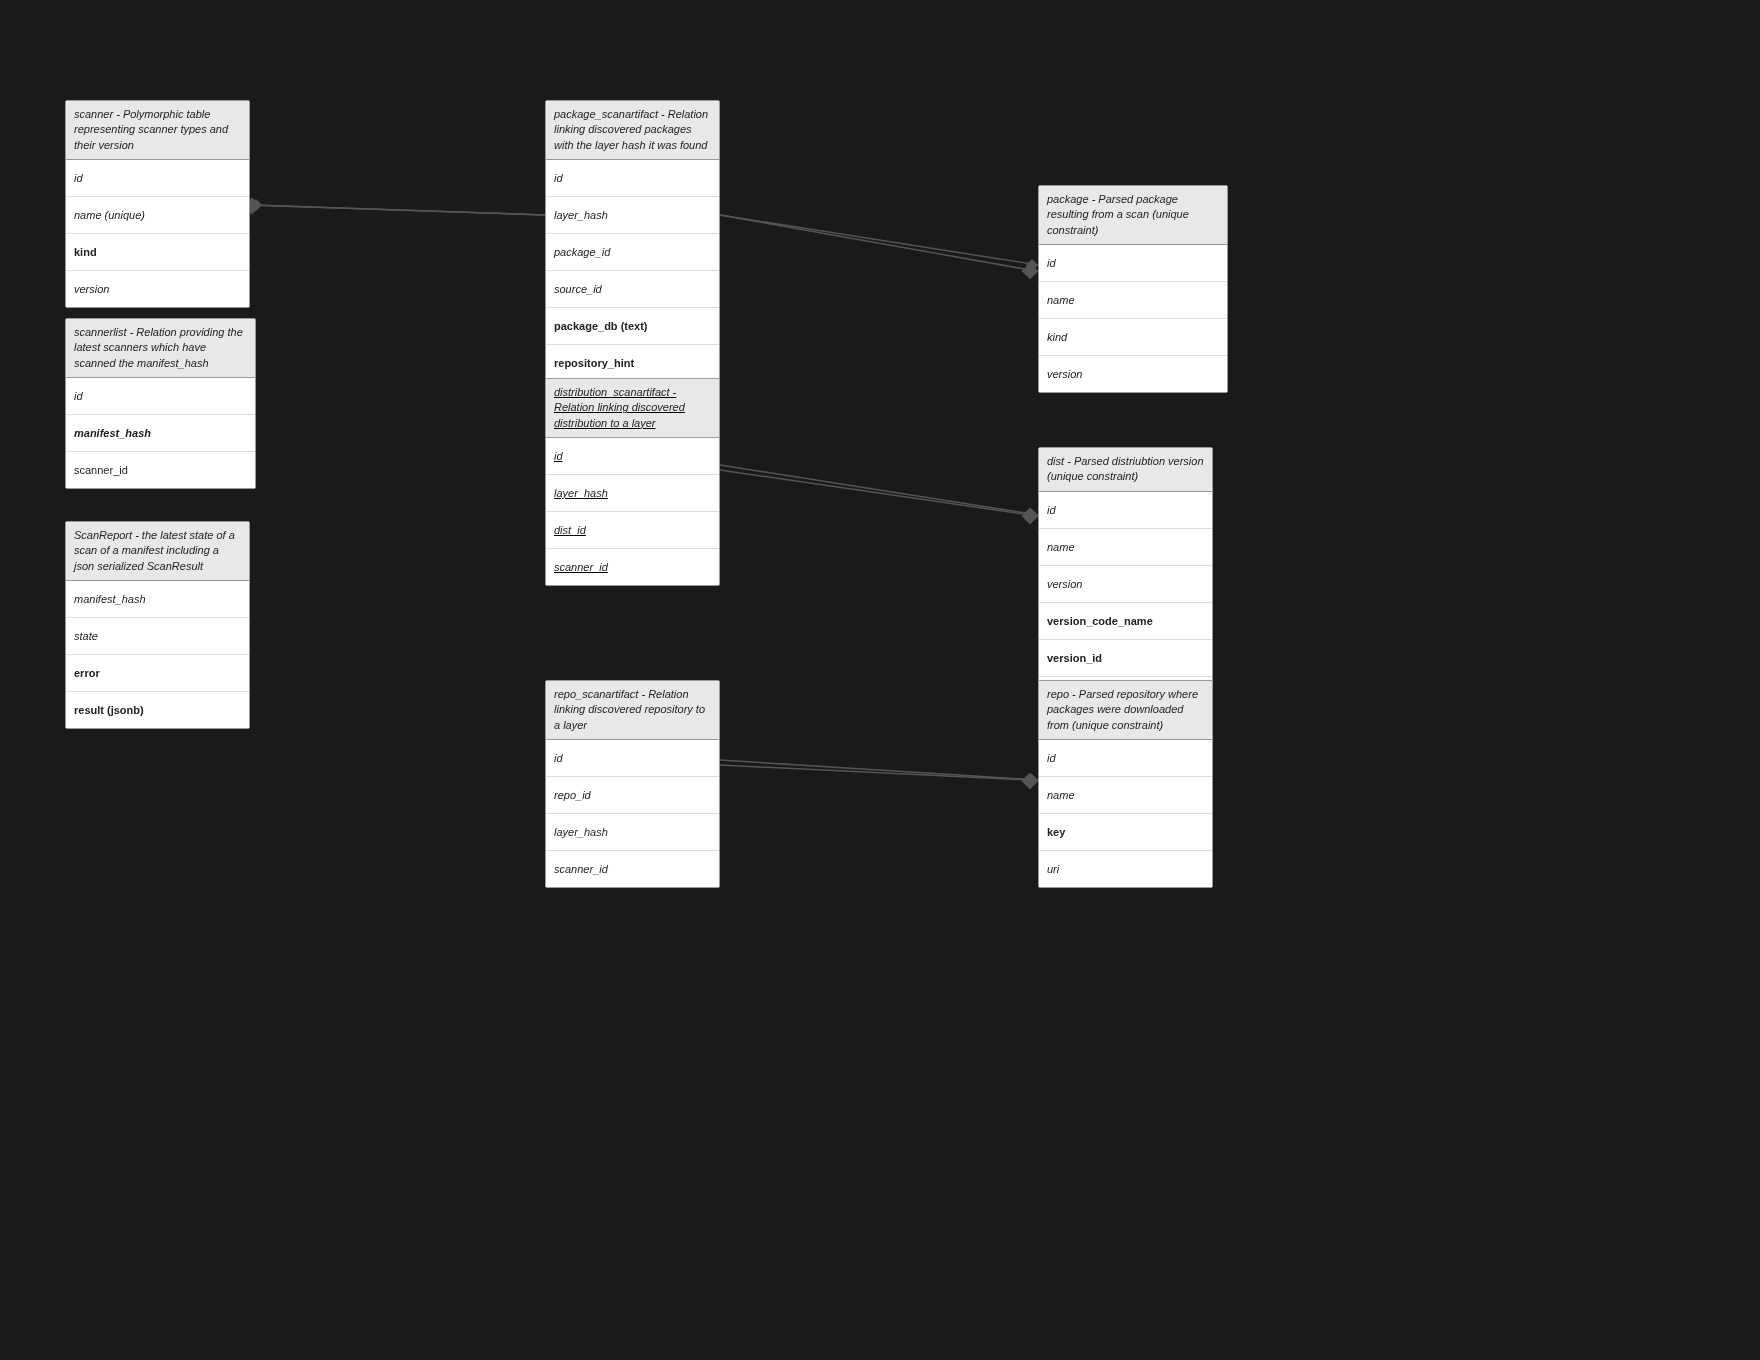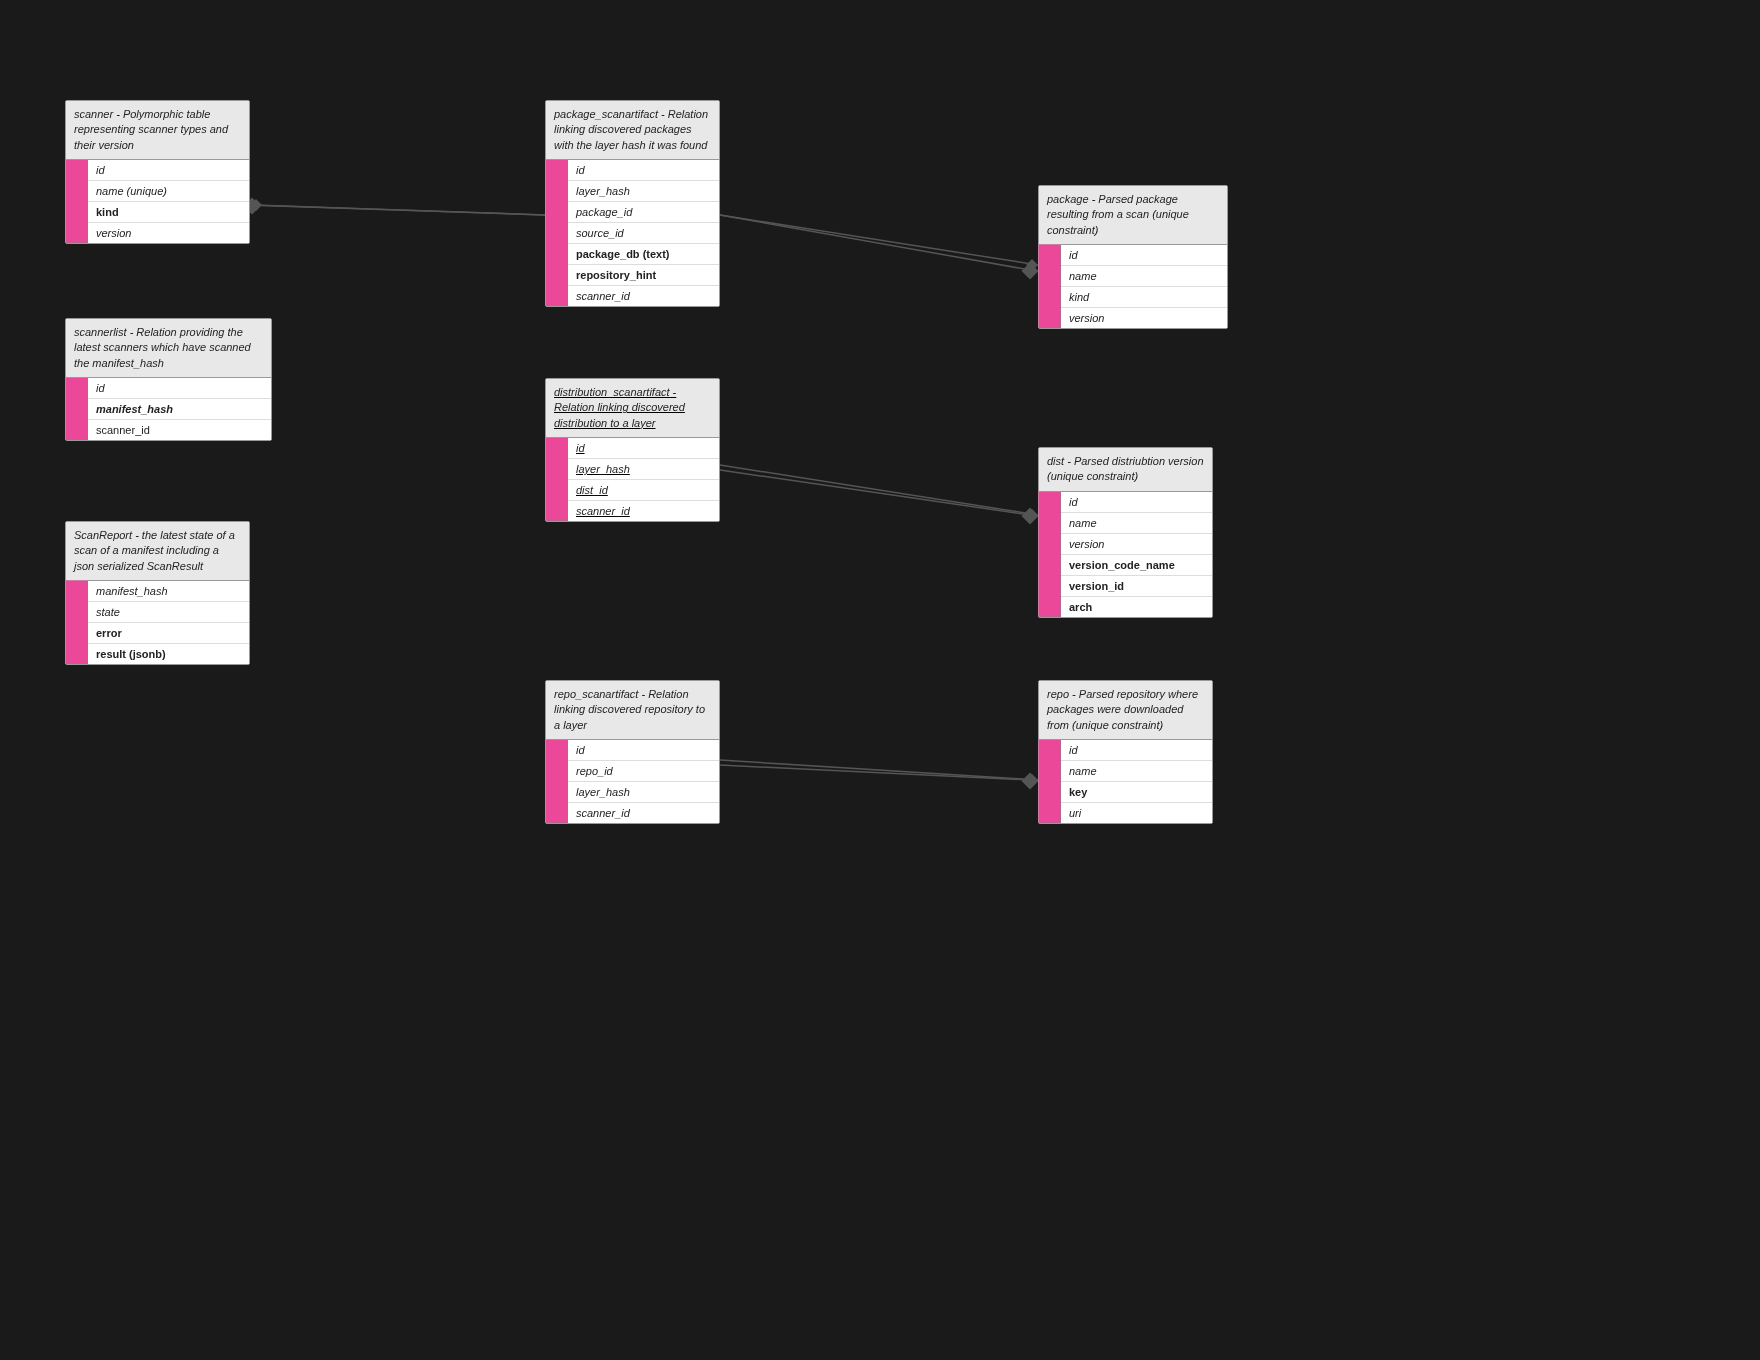--- a/index.html
+++ b/index.html
@@ -13,42 +13,41 @@
       position: relative;
     }
     .diagram-canvas {
       position: absolute;
       top: 0; left: 0;
       width: 1760px;
       height: 1360px;
     }
     .db-table {
       position: absolute;
-      background: #ec4899;
+      background: #14b8a6;
       border: 1px solid #999;
       border-radius: 2px;
       min-width: 160px;
     }
     .db-table-header {
       background: #e8e8e8;
       border-bottom: 1px solid #999;
       padding: 6px 8px;
       font-style: italic;
       font-size: 11px;
       line-height: 1.4;
       color: #222;
     }
     .db-table-row {
-      padding: 4px 8px;
+      padding: 12px 8px;
       border-bottom: 1px solid #ddd;
       font-size: 11px;
       color: #222;
       background: #fff;
       white-space: nowrap;
-      margin-left: 22px;
     }
     .db-table-row:last-child {
       border-bottom: none;
     }
     .db-table-row.italic-row {
       font-style: italic;
     }
     .db-table-row.bold-row {
       font-weight: bold;
     }
@@ -90,21 +89,21 @@
 </div>
 
 <div class="db-table" style="left:65px; top:100px; width:185px;">
   <div class="db-table-header">scanner - Polymorphic table representing scanner types and their version</div>
   <div class="db-table-row italic-row">id</div>
   <div class="db-table-row italic-row">name (unique)</div>
   <div class="db-table-row bold-row">kind</div>
   <div class="db-table-row italic-row">version</div>
 </div>
 
-<div class="db-table" style="left:65px; top:318px; width:207px;">
+<div class="db-table" style="left:65px; top:318px; width:191px;">
   <div class="db-table-header">scannerlist - Relation providing the latest scanners which have scanned the manifest_hash</div>
   <div class="db-table-row italic-row">id</div>
   <div class="db-table-row italic-bold-row">manifest_hash</div>
   <div class="db-table-row">scanner_id</div>
 </div>
 
 <div class="db-table" style="left:65px; top:521px; width:185px;">
   <div class="db-table-header">ScanReport - the latest state of a scan of a manifest including a json serialized ScanResult</div>
   <div class="db-table-row italic-row">manifest_hash</div>
   <div class="db-table-row italic-row">state</div>

